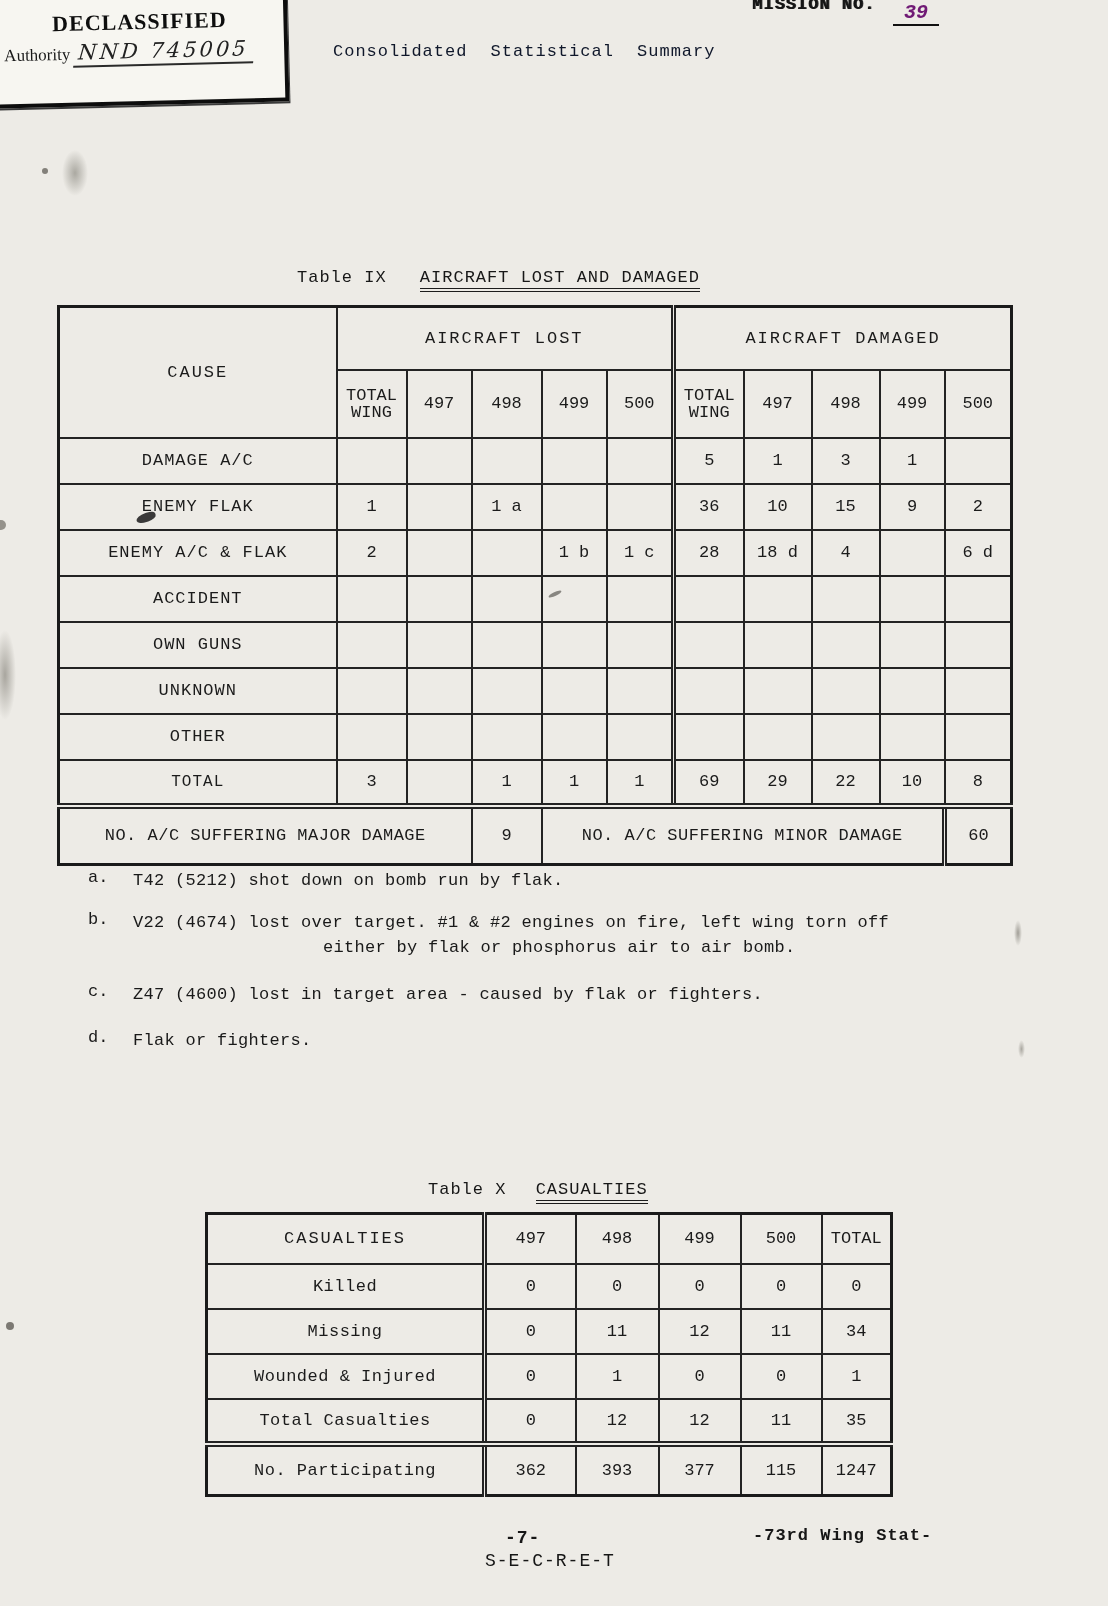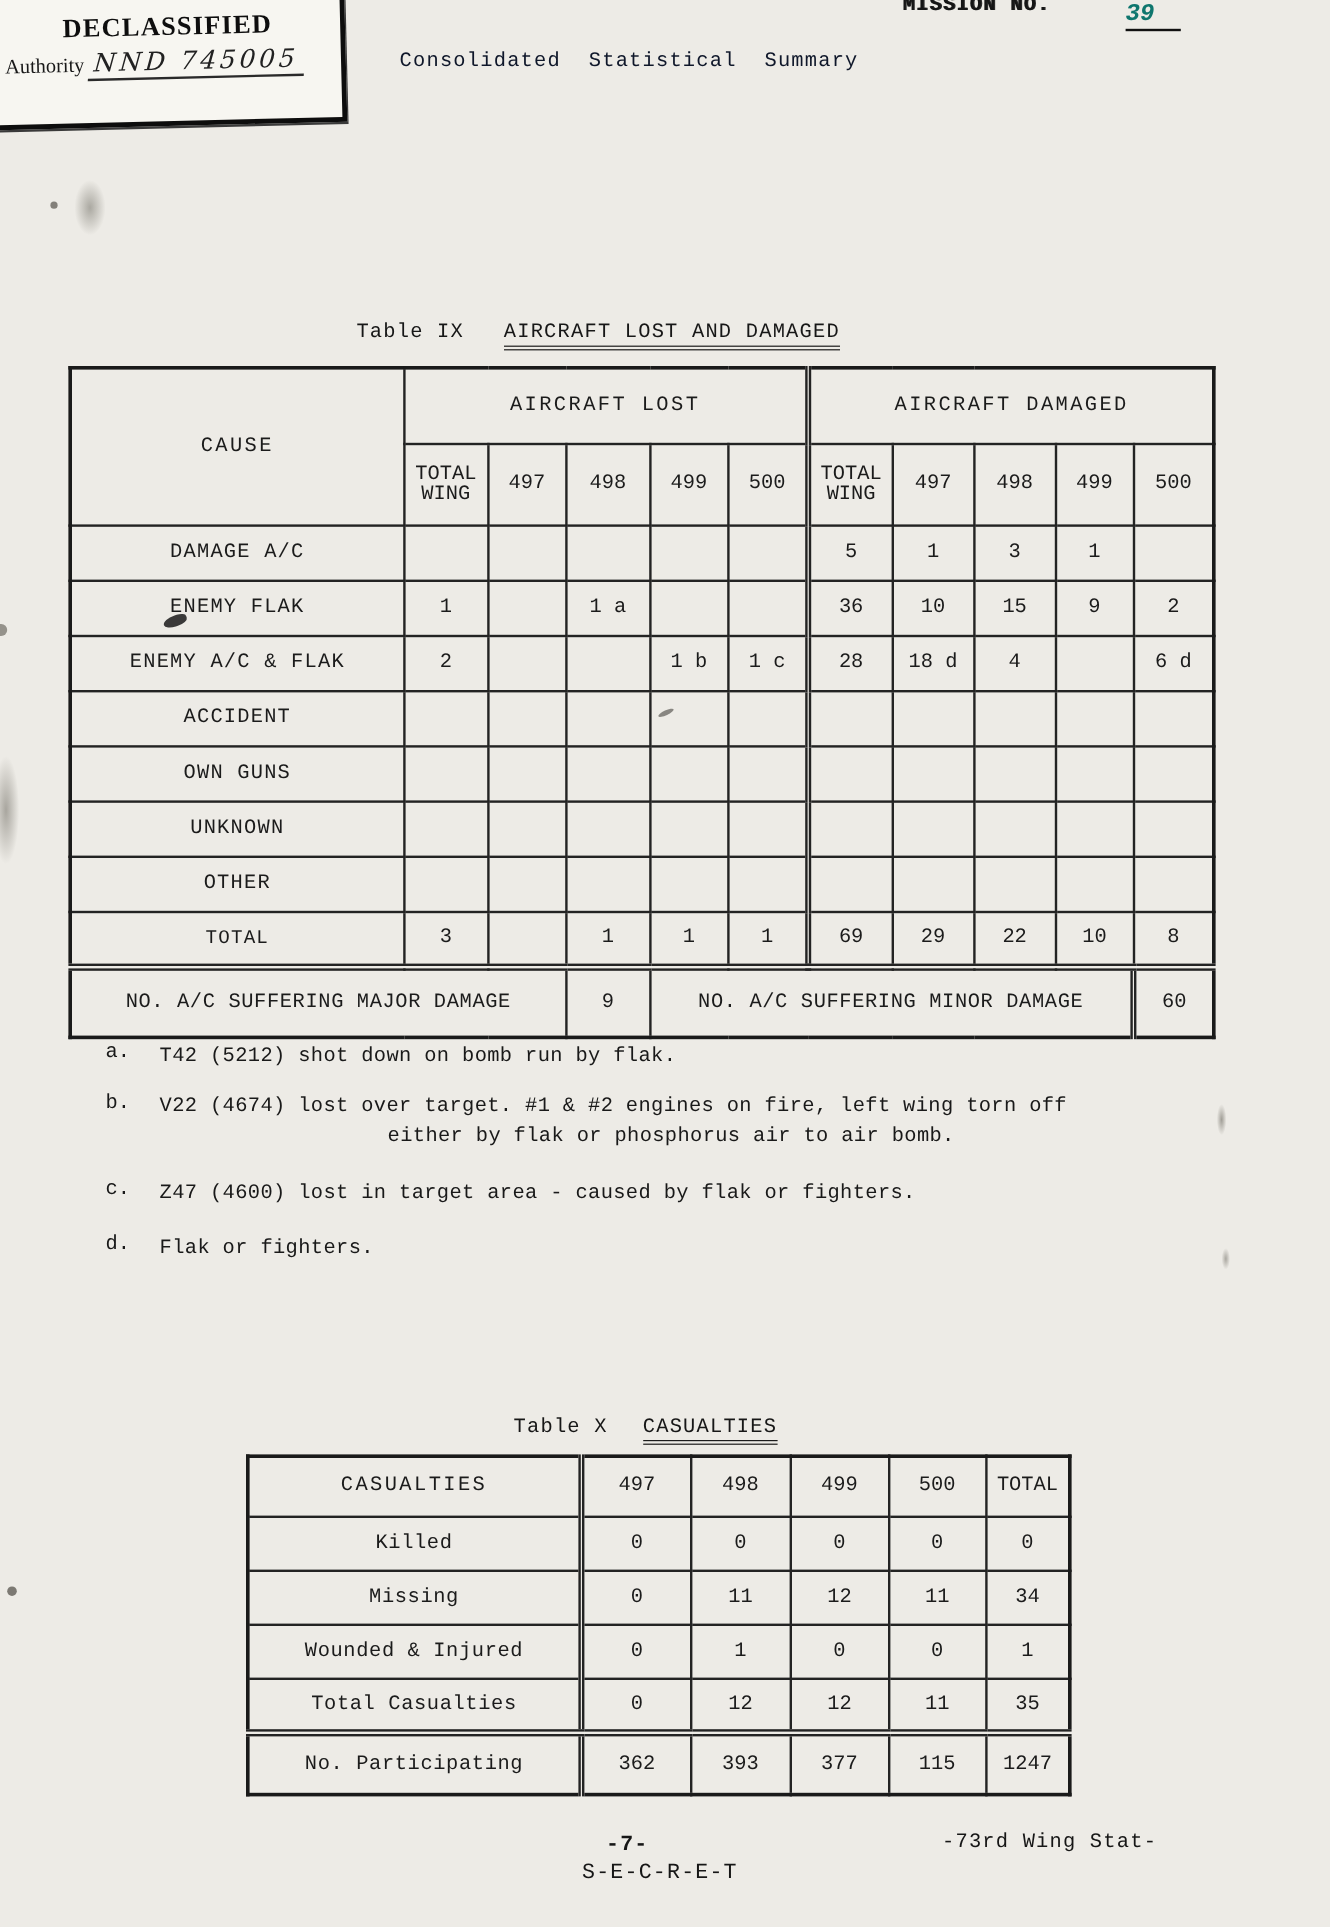--- a/index.html
+++ b/index.html
@@ -24,21 +24,21 @@
   .stamp-title{font-weight:bold;font-size:22px;letter-spacing:1px;margin-top:16px;color:#0e0e0e;}
   .stamp-auth{font-size:17px;margin-top:4px;text-align:left;padding-left:8px;color:#191919;}
   .stamp-hand{
     font-family:"DejaVu Serif",serif;font-style:italic;font-size:21px;
     letter-spacing:3px;border-bottom:2px solid #2a2a2a;padding:0 6px 1px 4px;
     display:inline-block;transform:skewX(-6deg);color:#222;
   }
   
   .mission-clip{left:712px;top:0;width:175px;height:21px;overflow:hidden;margin-left:40px;}
   .mission-label{display:block;margin-top:-5px;font-weight:bold;font-size:17px;letter-spacing:1px;color:#151515;text-shadow:1px 0 0 #2c2c2c;}
-  .mission-value{left:938px;top:1px;width:46px;text-align:left;font-size:20px;font-weight:bold;border-bottom:2px solid #111;font-style:italic;color:#0f766e;}
+  .mission-value{left:893px;top:1px;width:46px;text-align:center;font-size:20px;font-weight:bold;border-bottom:2px solid #111;font-style:italic;color:#701a75;}
   .doc-title{left:333px;top:42px;font-size:17px;word-spacing:12px;letter-spacing:1px;color:#0f172a;}
   
   .t9-title{left:297px;top:268px;font-size:17px;letter-spacing:1px;color:#171717;}
   .t10-title{left:428px;top:1180px;font-size:17px;letter-spacing:1px;color:#171717;}
   .title-gap{margin-left:22px;}
   .title-gap2{margin-left:18px;}
   .u-heavy{border-bottom:4px double #1c1c1c;padding-bottom:1px;}
   
   table{border-collapse:collapse;table-layout:fixed;}
   .t9{left:57px;top:305px;width:953px;}
@@ -60,21 +60,21 @@
   .t10 .r-head{height:50px;} .t10 .r-row{height:45px;} .t10 .r-last{height:52px;}
   .bot-lbl{font-size:15.5px;text-align:left;padding-left:16px;letter-spacing:0.5px;}
   .bot-lbl2{font-size:15.5px;text-align:left;padding-left:30px;letter-spacing:0.5px;}
   
   .fn-key{left:88px;font-size:17px;color:#191919;}
   .fn-text{left:133px;font-size:17px;letter-spacing:0.3px;line-height:25px;color:#191919;}
   .fn-indent{margin-left:190px;}
   
   .footer-page{left:505px;top:1528px;font-size:18px;font-weight:bold;letter-spacing:1px;color:#161616;}
   .footer-secret{left:485px;top:1551px;font-size:18px;letter-spacing:1px;color:#161616;}
-  .footer-right{left:785px;top:1526px;font-size:17px;letter-spacing:1px;color:#161616;}
+  .footer-right{left:753px;top:1526px;font-size:17px;letter-spacing:1px;color:#161616;font-weight:bold;}
   .ink-blot{position:absolute;left:136px;top:513px;width:20px;height:9px;background:#1a1a1a;border-radius:60% 40% 50% 50%;transform:rotate(-18deg);opacity:.85;}
 </style>
 </head>
 <body>
 
 <div class="speck" style="left:62px;top:150px;width:26px;height:46px;background:radial-gradient(closest-side,#9a9890,transparent);opacity:.8;"></div>
 <div class="speck" style="left:42px;top:168px;width:6px;height:6px;background:#55524c;opacity:.7;"></div>
 <div class="speck" style="left:-6px;top:630px;width:22px;height:90px;background:radial-gradient(closest-side,#8b8880,transparent);opacity:.7;"></div>
 <div class="speck" style="left:-4px;top:520px;width:10px;height:10px;background:#5a574f;opacity:.6;"></div>
 <div class="speck" style="left:6px;top:1322px;width:8px;height:8px;background:#4b4942;opacity:.7;"></div>

